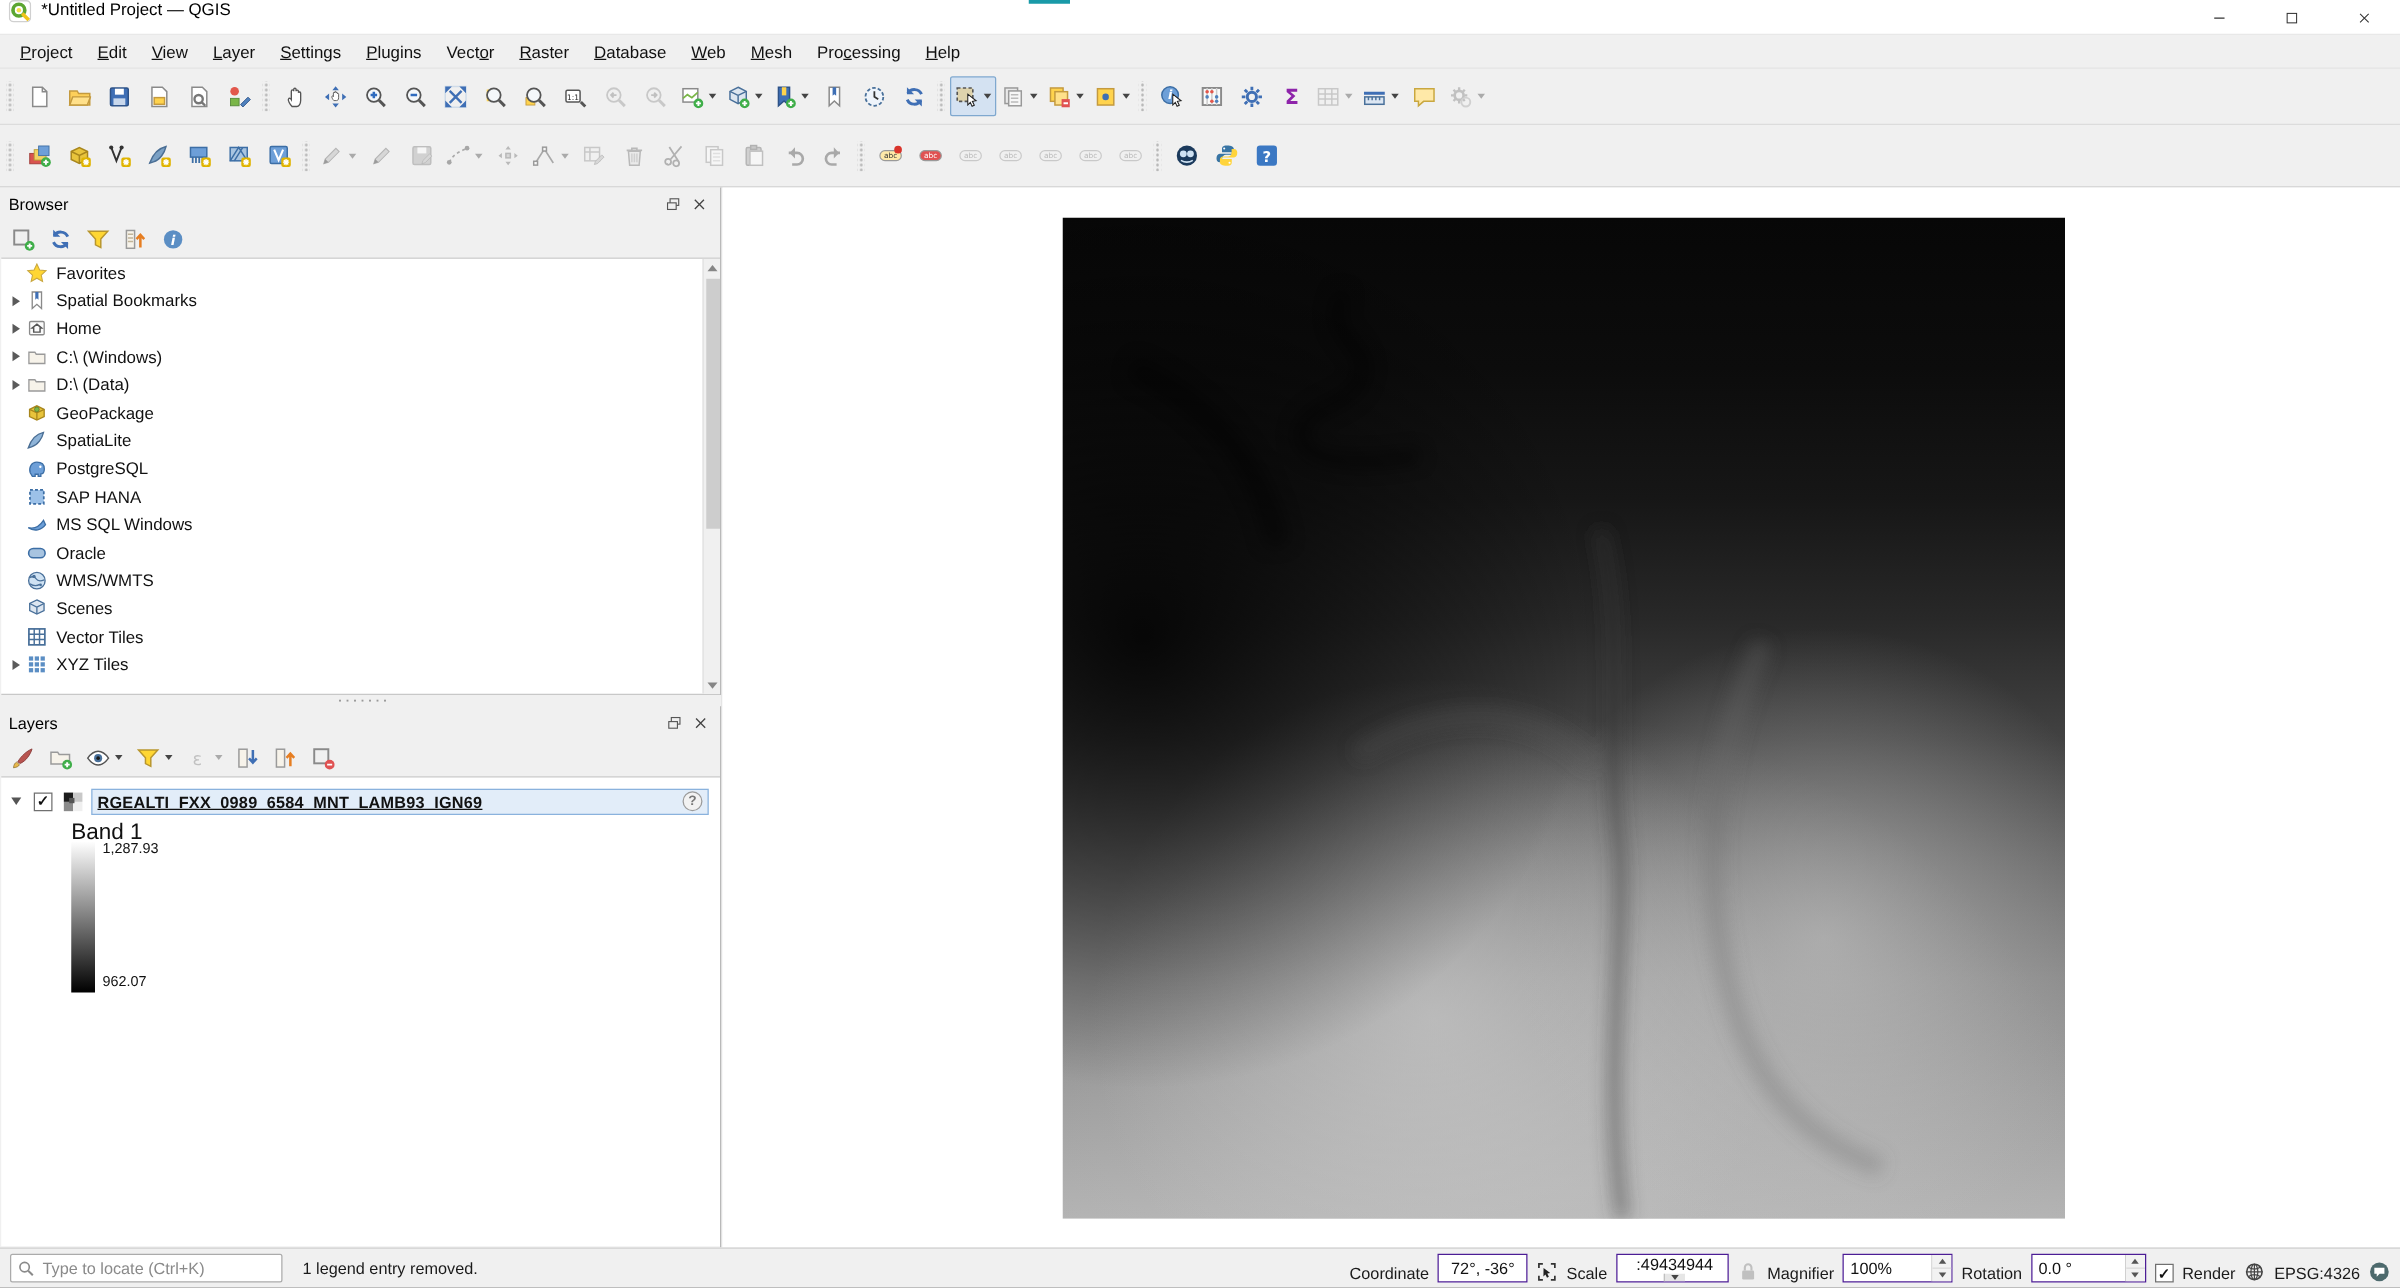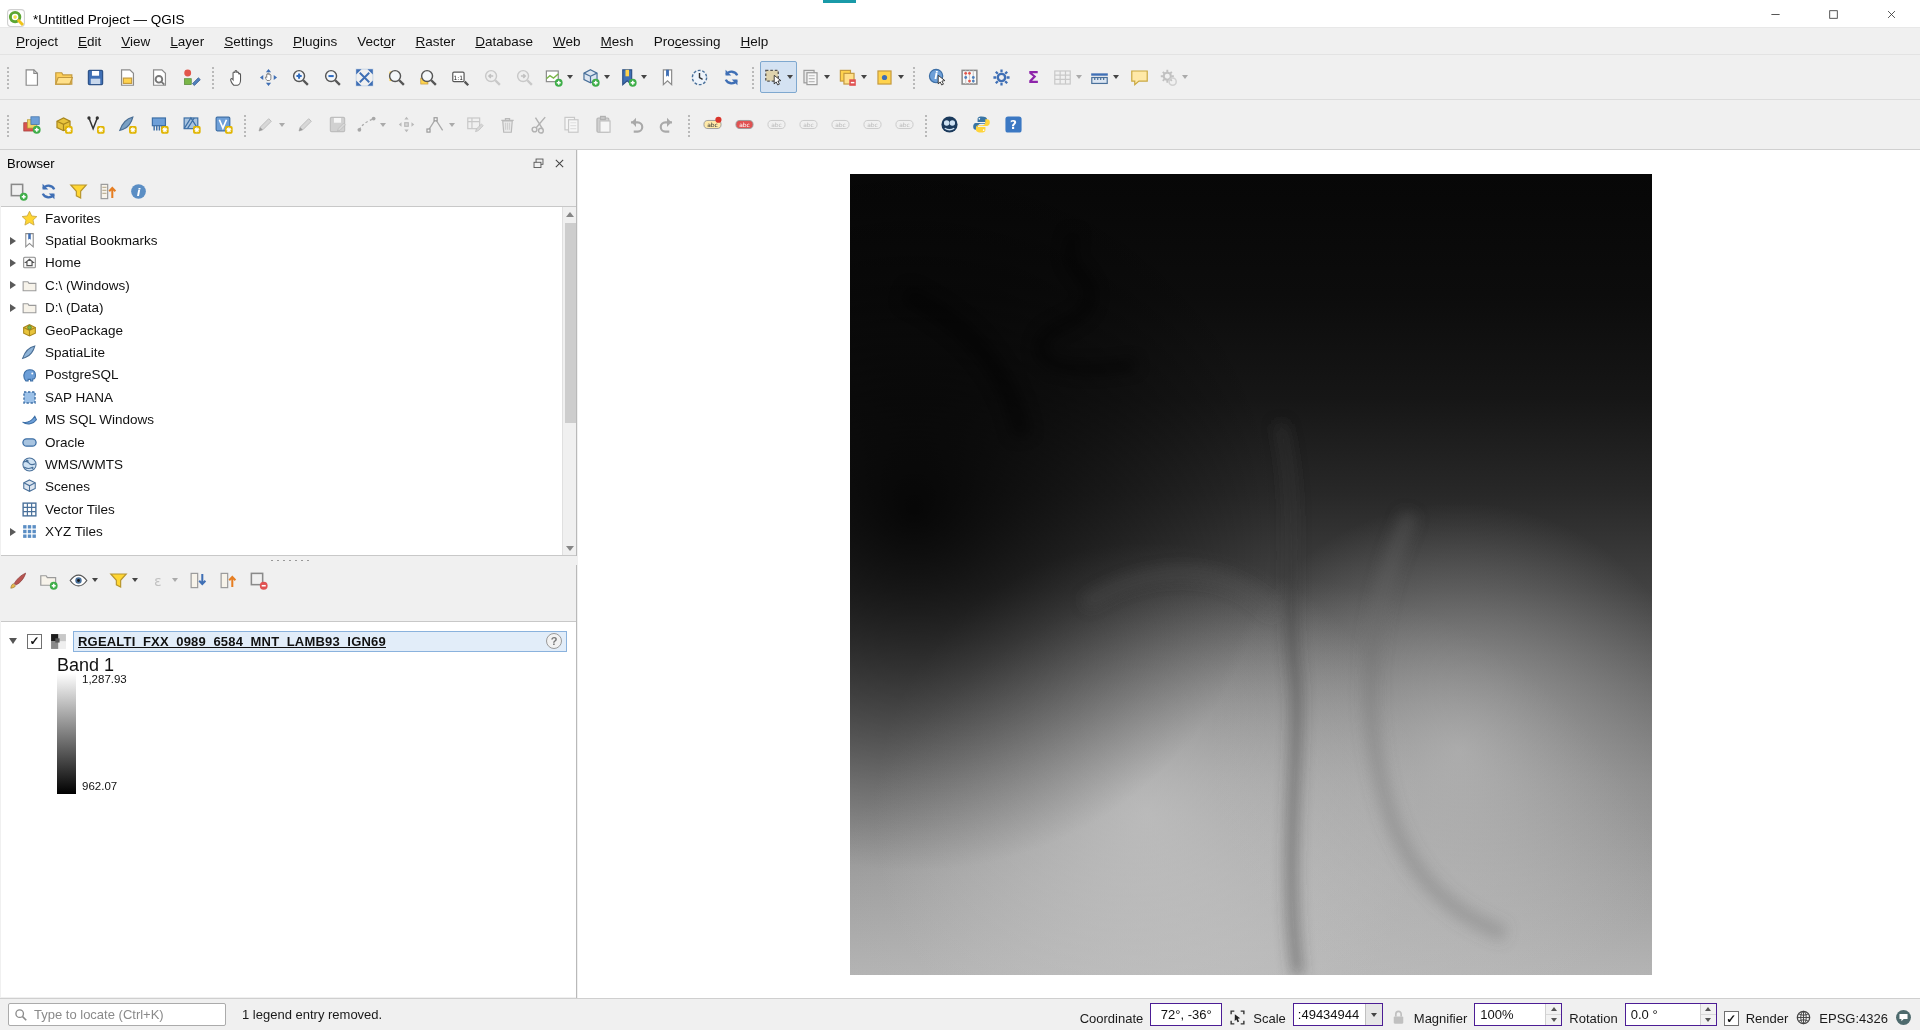--- a/index.html
+++ b/index.html
@@ -1,19 +1,19 @@
 <!DOCTYPE html>
 <html><head>
 <meta charset="utf-8">
 <style>
   html,body{margin:0;padding:0;background:#888;}
   *{box-sizing:border-box;}
   #app{position:relative;width:1920px;height:1030px;background:#f0f0f0;font-family:"Liberation Sans",sans-serif;font-size:13px;color:#111;overflow:hidden;}
   
-  .titlebar{position:absolute;left:0;top:0;width:100%;height:28px;background:#fff;display:flex;align-items:flex-end;padding-left:7px;border-bottom:1px solid #e8e8e8;}
+  .titlebar{position:absolute;left:0;top:0;width:100%;height:28px;background:#fff;display:flex;align-items:flex-start;padding-left:7px;border-bottom:1px solid #e8e8e8;}
   .titlebar .appicon svg{width:18px;height:18px;display:block;}
   .titlebar .wtitle{margin-left:8px;font-size:13.5px;color:#000;}
   .accentbar{position:absolute;left:823px;top:0;width:33px;height:3px;background:#199aa8;}
   .wcontrols{position:absolute;right:0;top:0;height:28px;display:flex;}
   .wbtn{width:58px;height:28px;display:flex;align-items:center;justify-content:center;}
   .wbtn svg{width:11px;height:11px;}
   
   .menubar{position:absolute;left:0;top:28px;width:100%;height:26px;background:#f0f0f0;display:flex;align-items:center;padding-left:6px;font-size:13.5px;}
   .menu-item{padding:3px 10px;}
   .menu-item u{text-decoration:underline;}
@@ -77,21 +77,21 @@
   .locate{width:218px;height:23px;background:#fff;border:1px solid #ababab;border-radius:2px;display:flex;align-items:center;padding:0 5px;}
   .locate .ic svg{width:14px;height:14px;}
   .locate input{border:none;outline:none;flex:1;min-width:0;font-family:"Liberation Sans",sans-serif;font-size:13px;margin-left:4px;color:#333;}
   .locate input::placeholder{color:#8a8a8a;}
   .smsg{margin-left:16px;font-size:13px;color:#1a1a1a;}
   .sright{margin-left:auto;display:flex;align-items:flex-end;gap:7px;}
   .slabel{font-size:13px;color:#1a1a1a;}
   .sbox{height:23px;background:#fff;border:1px solid #4c1d95;display:flex;align-items:center;font-size:13px;}
   input.sbox{font-family:"Liberation Sans",sans-serif;text-align:center;padding:0 2px;color:#111;}
   .coord{width:72px;}
-  .scale{width:90px;padding-left:4px;}
+  .scale{width:90px;padding-left:4px;flex-direction:column;}
   .scale .sp{flex:1;}
   .combo-arrow{width:17px;height:21px;background:#e6e6e6;border-left:1px solid #c0c0c0;display:flex;align-items:center;justify-content:center;}
   .combo-arrow i{width:0;height:0;border-left:3.5px solid transparent;border-right:3.5px solid transparent;border-top:4.5px solid #444;}
   .spinbox{padding-left:5px;}
   .mag{width:88px;} .rot{width:92px;}
   .spinbox .sp{flex:1;}
   .spincol{width:16px;height:21px;display:flex;flex-direction:column;border-left:1px solid #d0d0d0;}
   .spincol span{flex:1;display:flex;align-items:center;justify-content:center;background:#f2f2f2;}
   .spincol span+span{border-top:1px solid #d8d8d8;}
   .spincol i{width:0;height:0;border-left:3px solid transparent;border-right:3px solid transparent;}
@@ -986,20 +986,35 @@
             </div>
         </div>
       </div>
     </div>
 
     <div class="splitter">
         <i></i>
       </div>
 
     <div class="layerspanel">
+      <div class="phead">
+        <span>Layers</span>
+        <span class="sp"></span>
+        <span class="pbtn">
+            <svg viewBox="0 0 16 16">
+              <rect x="5" y="2.5" width="8.5" height="6.5" fill="none" stroke="#555" stroke-width="1.1"></rect>
+              <rect x="2.5" y="6.5" width="8.5" height="6.5" fill="#f0f0f0" stroke="#555" stroke-width="1.1"></rect>
+            </svg>
+          </span>
+        <span class="pbtn">
+            <svg viewBox="0 0 16 16">
+              <path d="M3.5 3.5l9 9M12.5 3.5l-9 9" stroke="#444" stroke-width="1.3"></path>
+            </svg>
+          </span>
+      </div>
       <div class="ptools" id="layers-tools">
           <div class="tbtn">
             <span class="ic">
               <svg viewBox="0 0 16 16">
                 <path d="M1.5 14.5c.3-2.2.9-3.3 2.2-3.8l1.8 1.7c-.6 1.3-1.8 1.8-4 2.1z" fill="#e8b84b" stroke="#8a6d2f" stroke-width="0.5"></path>
                 <path d="M4.4 10.5C6.5 6.8 10.4 3.2 14 1.8c-1 3.7-4.2 8.3-8 9.8z" fill="#b85450" stroke="#8a3d3a" stroke-width="0.6"></path>
               </svg>
             </span>
           </div>
           <div class="tbtn">

